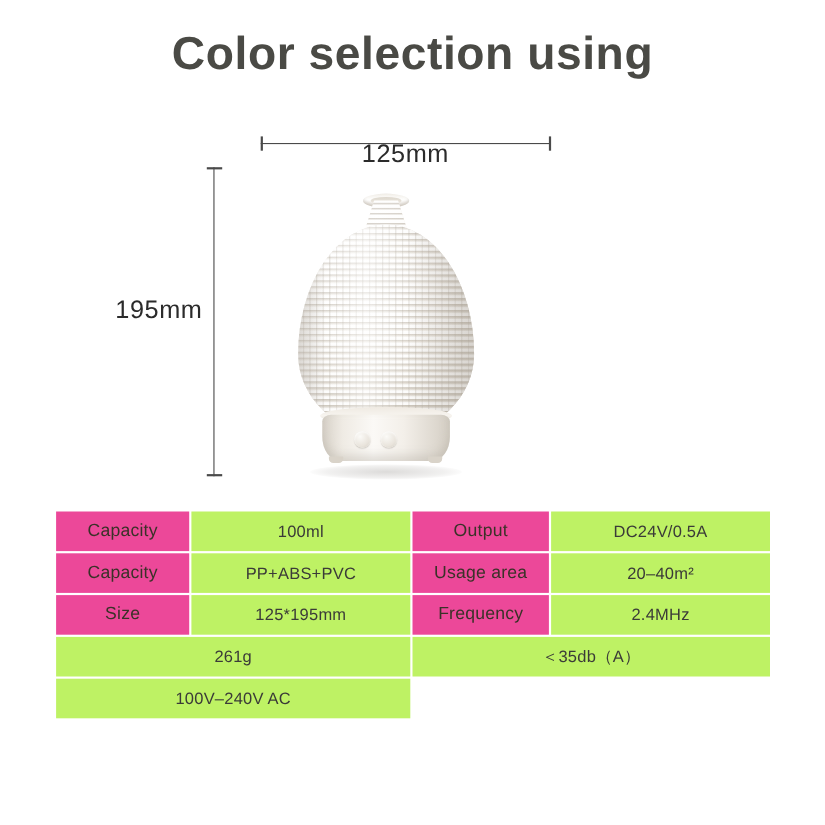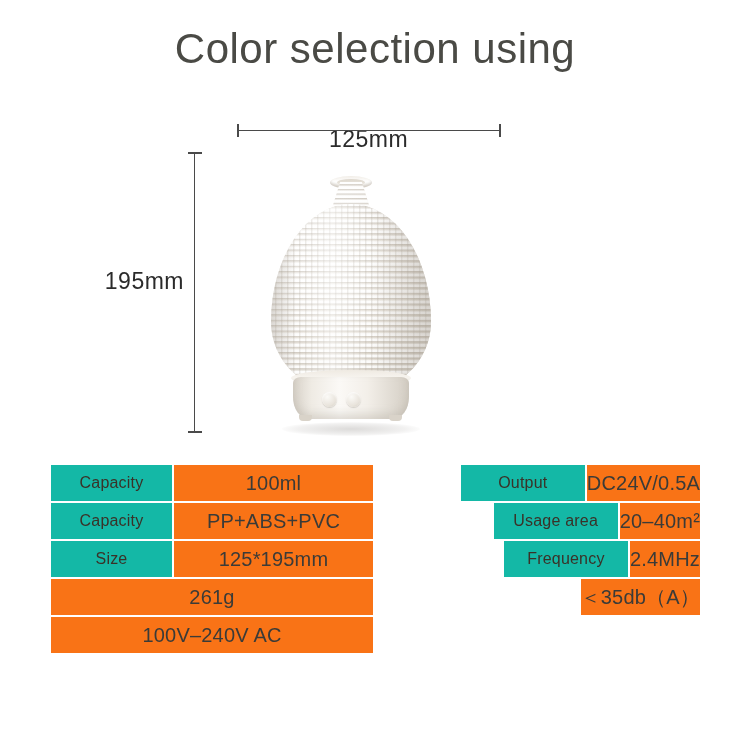--- a/index.html
+++ b/index.html
@@ -17,21 +17,21 @@
   }
 
   
   .page-title {
     position: absolute;
     top: 26px;
     left: 0;
     width: 750px;
     text-align: center;
     font-size: 42px;
-    font-weight: 400;
+    font-weight: 700;
     letter-spacing: 0.5px;
     color: #4a4a45;
     line-height: 1.1;
   }
 
   
   .dim-h-label {
     position: absolute;
     top: 104px;
     left: 237px;
@@ -268,45 +268,45 @@
     width: 649px;
     display: flex;
     gap: 2px;
   }
   .spec-half {
     display: flex;
     flex-direction: column;
     gap: 2px;
   }
   .spec-half.left  { width: 322px; }
-  .spec-half.right { width: 325px; align-items: flex-end; }
+  .spec-half.right { width: 325px; }
 
   .spec-row {
     display: flex;
     gap: 2px;
     height: 36px;
   }
   .spec-label {
     flex: 0 0 121px;
-    background: #14b8a6;
+    background: #ec4899;
     color: #3a3228;
     font-size: 16px;
     display: flex;
     align-items: center;
     justify-content: center;
     letter-spacing: 0.2px;
   }
   .spec-half.right .spec-label {
     flex: 0 0 124px;
   }
   .spec-value {
     flex: 1 1 auto;
-    background: #f97316;
+    background: #bef264;
     color: #3b3b38;
-    font-size: 20px;
+    font-size: 15px;
     display: flex;
     align-items: center;
     justify-content: center;
     letter-spacing: 0.2px;
   }
 </style>
 </head>
 <body>
 
 <div class="page-title">Color selection using</div>

